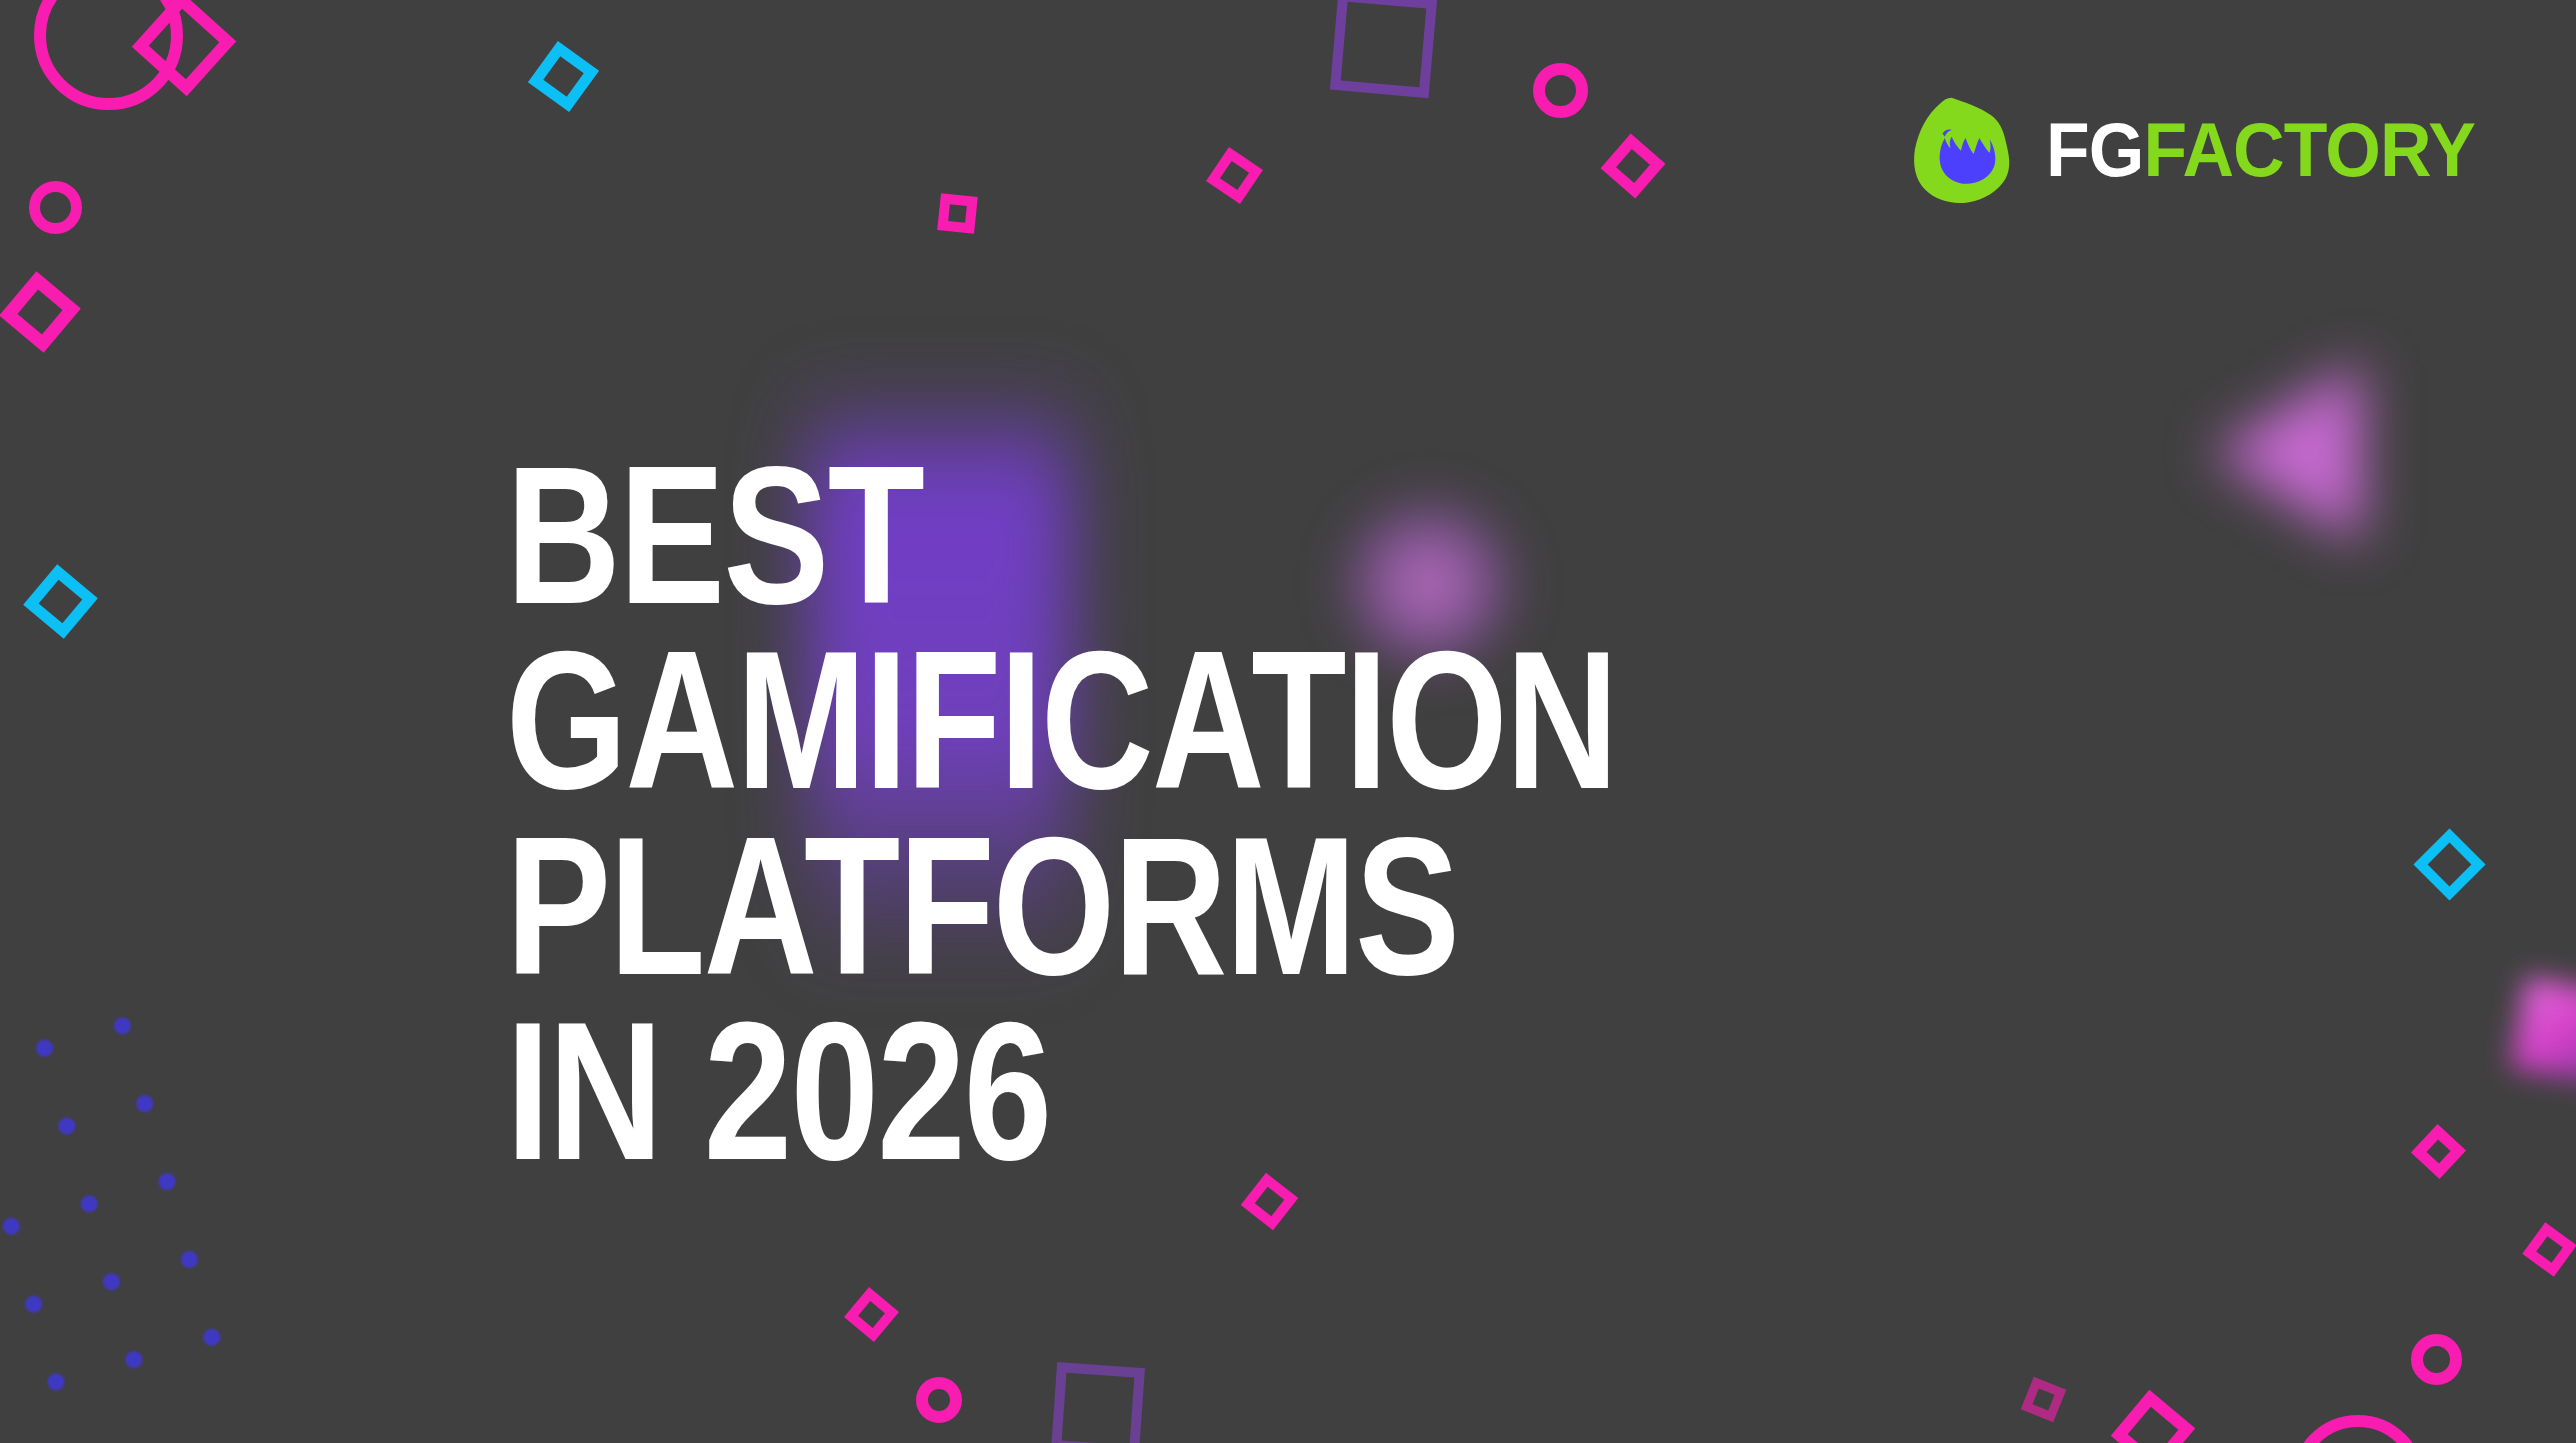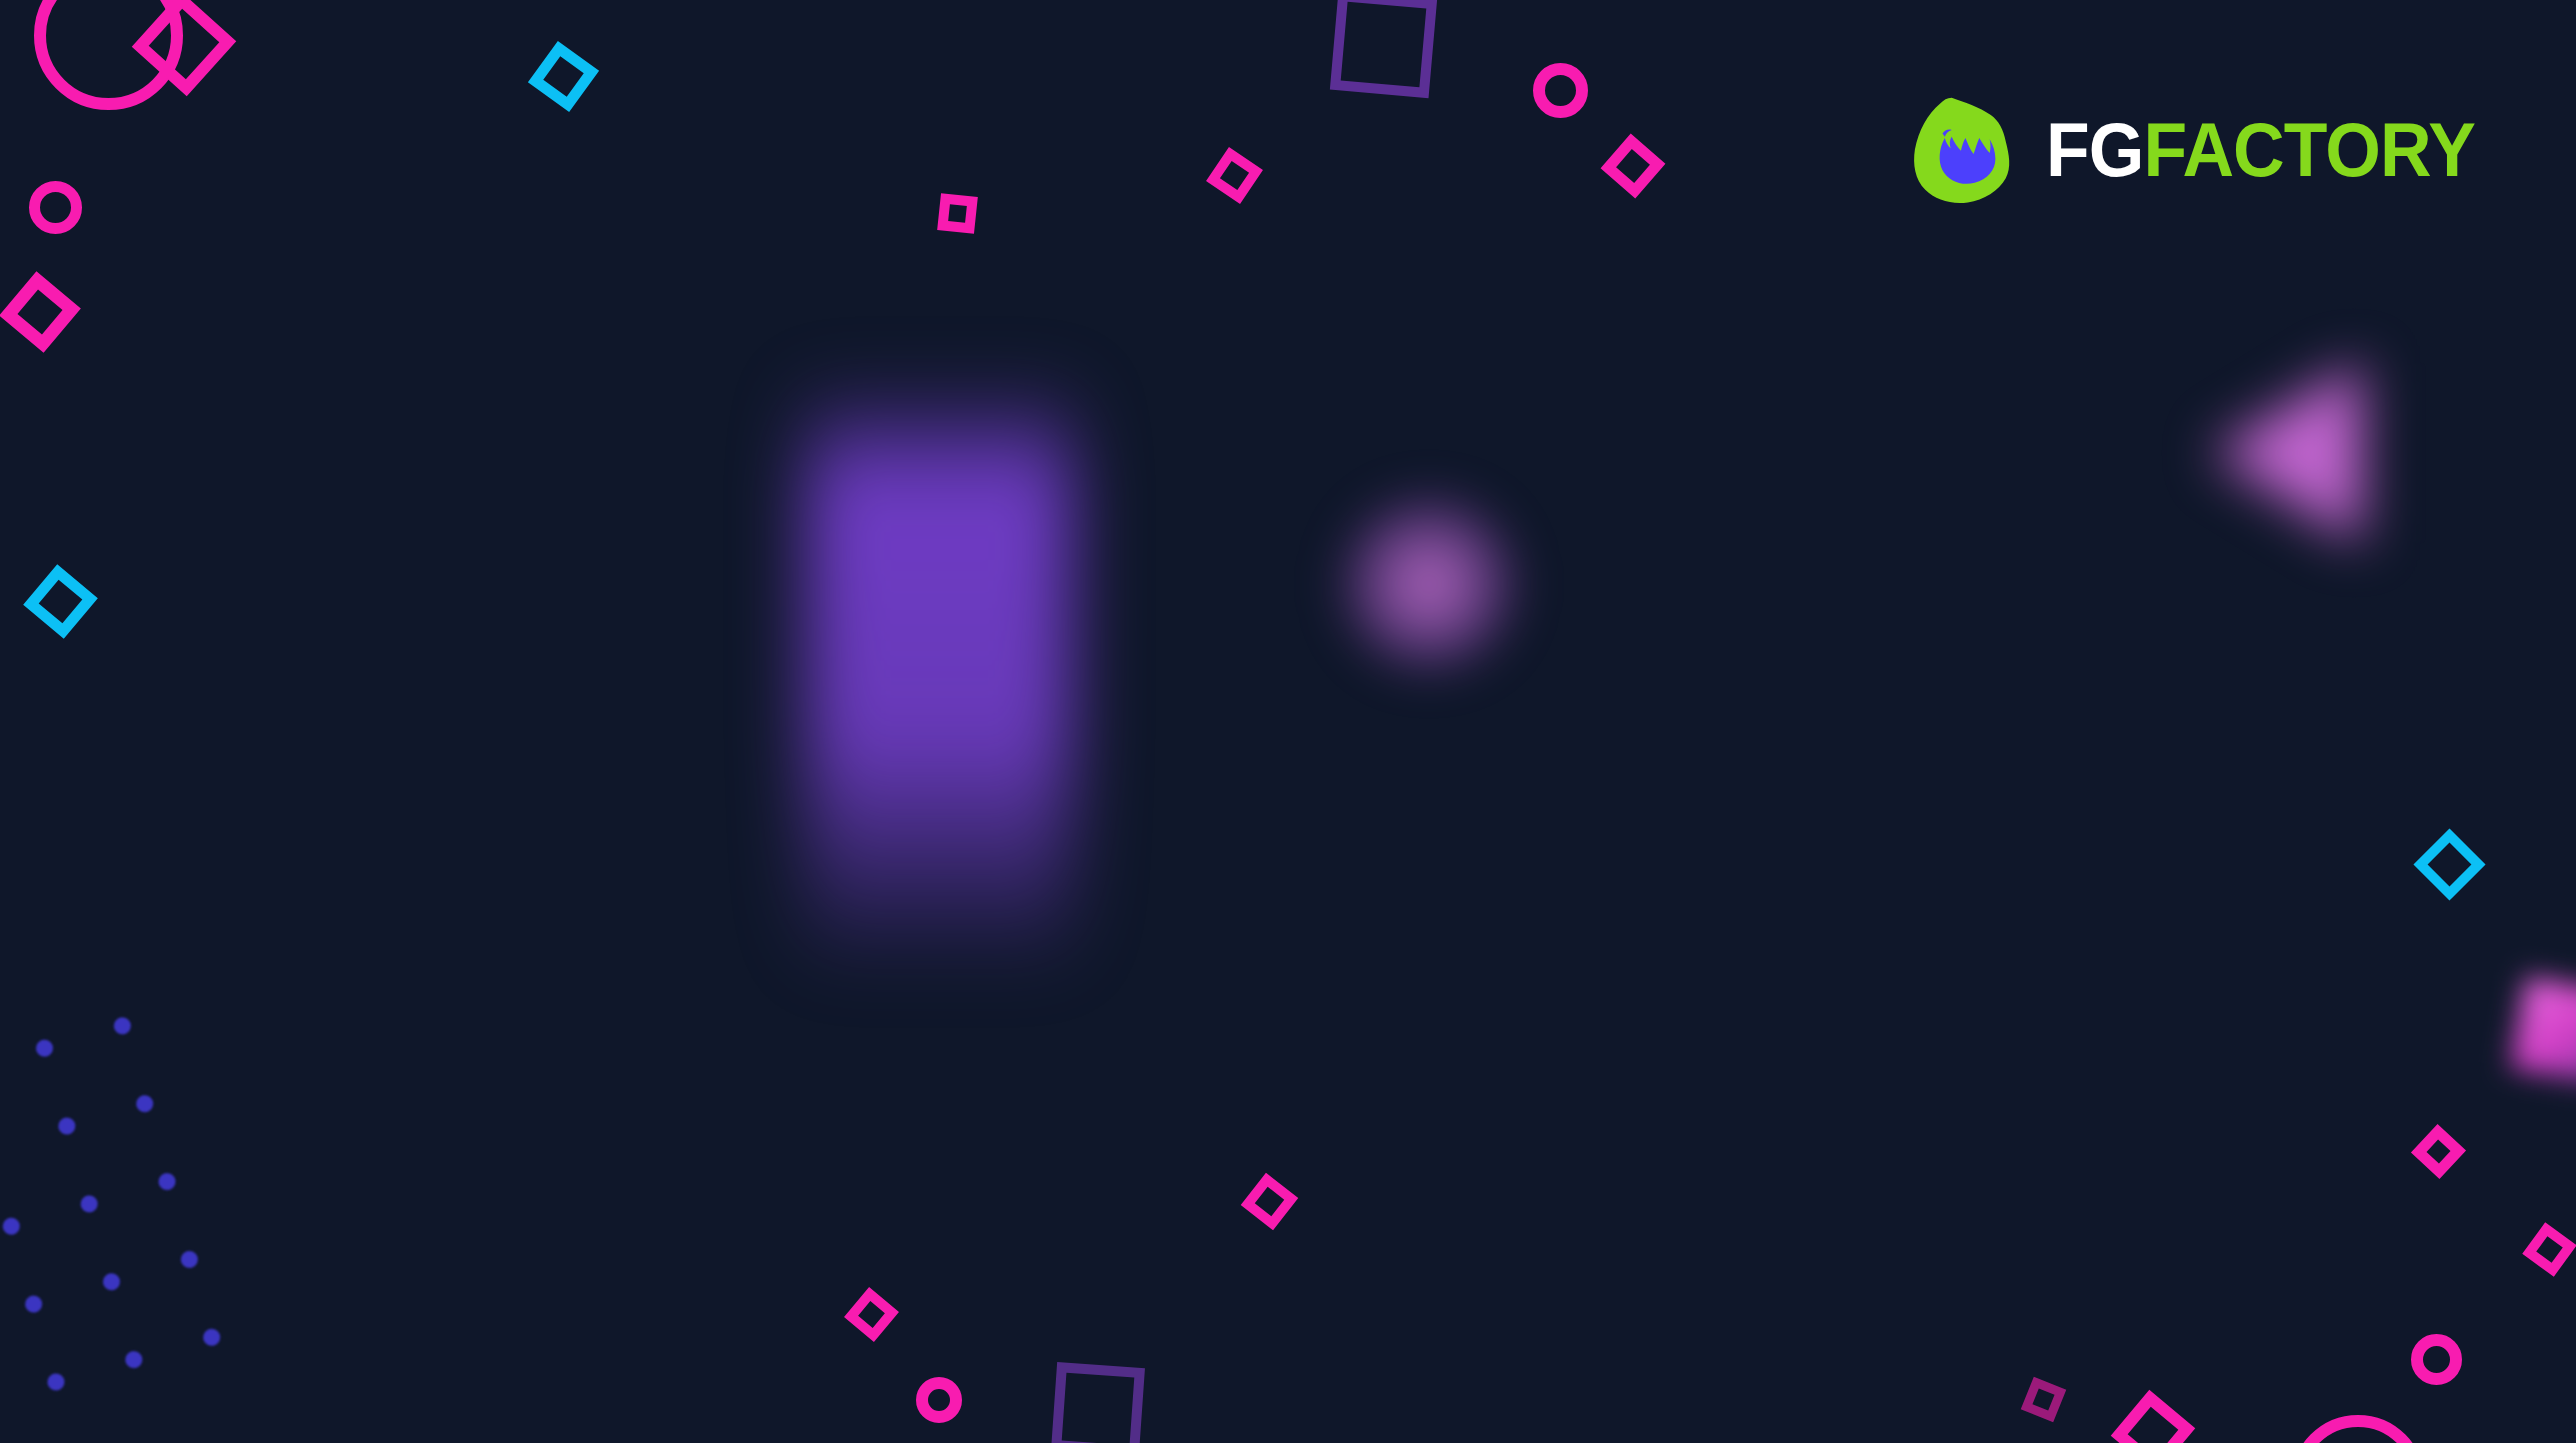--- a/index.html
+++ b/index.html
@@ -96,21 +96,21 @@
     white-space: nowrap;
   }
   #headline .ln.l1 { transform: scaleY(1.26) scaleX(1.02); }
   #headline .ln.l2 { transform: scaleY(1.26) scaleX(1.00); }
   #headline .ln.l3 { transform: scaleY(1.26) scaleX(1.01); }
   #headline .ln.l4 { transform: scaleY(1.26) scaleX(1.02); margin-bottom: 0; }
 </style>
 </head>
 <body>
 
-<div id="stage" style="width: 2576px; height: 1444px; background: #0f172a;">
+<div id="stage" style="width: 2576px; height: 1444px; background: #404040;">
 
   <div class="blurbox" style="left:807px; top:380px; width:265px; height:593px;
               background:linear-gradient(180deg, rgba(106,59,200,.0) 0%, rgba(116,62,205,.95) 18%, rgba(120,64,210,.85) 60%, rgba(106,59,200,0) 100%);
               filter:blur(35px);"></div>
 
   <div class="blurbox" style="left:1336px; top:491px; width:186px; height:186px; border-radius:50%;
               background:radial-gradient(circle, rgba(214,120,226,.85) 0%, rgba(176,90,220,.35) 55%, rgba(76,64,252,0) 72%);
               filter:blur(23px);"></div>
 
   <div class="blurtri" style="left:2212px; top:361px; width:0; height:0;
@@ -154,15 +154,21 @@
     <svg class="mark" viewBox="0 0 100 100" aria-hidden="true">
       <path fill="#85D91C" d="M38,5 C49,9 62,13 72,20 C79,25 83,33 85,43 C88,55 90,65 85,75 C79,86 66,94 52,96 C38,98 24,94 15,85 C6,76 4,63 6,50 C9,34 17,19 28,10 C31,7 34,5 38,5 Z"></path>
       <path fill="#4C40FC" d="M32,40 C33,44 35,47 37,49 C36,45 36,42 38,39 C40,44 43,48 46,51 C47,47 48,43 50,40 C52,45 54,50 57,54 C59,49 60,44 62,40 C65,45 68,50 71,53 C72,49 72,45 71,41 C74,46 76,52 76,58 C76,68 69,76 58,79 C46,82 35,77 30,68 C26,60 27,49 32,40 Z"></path>
       <path fill="#4C40FC" d="M30,36 C32,33 35,32 38,33 C35,34 33,36 32,39 Z"></path>
     </svg>
     <div class="wordmark">
       <span class="fg">FG</span><span class="factory">FACTORY</span>
     </div>
   </div>
 
+  <h1 id="headline">
+    <span class="ln l1">BEST</span>
+    <span class="ln l2">GAMIFICATION</span>
+    <span class="ln l3">PLATFORMS</span>
+    <span class="ln l4">IN 2026</span>
+  </h1>
 
 </div>
 
 
 </body></html>

